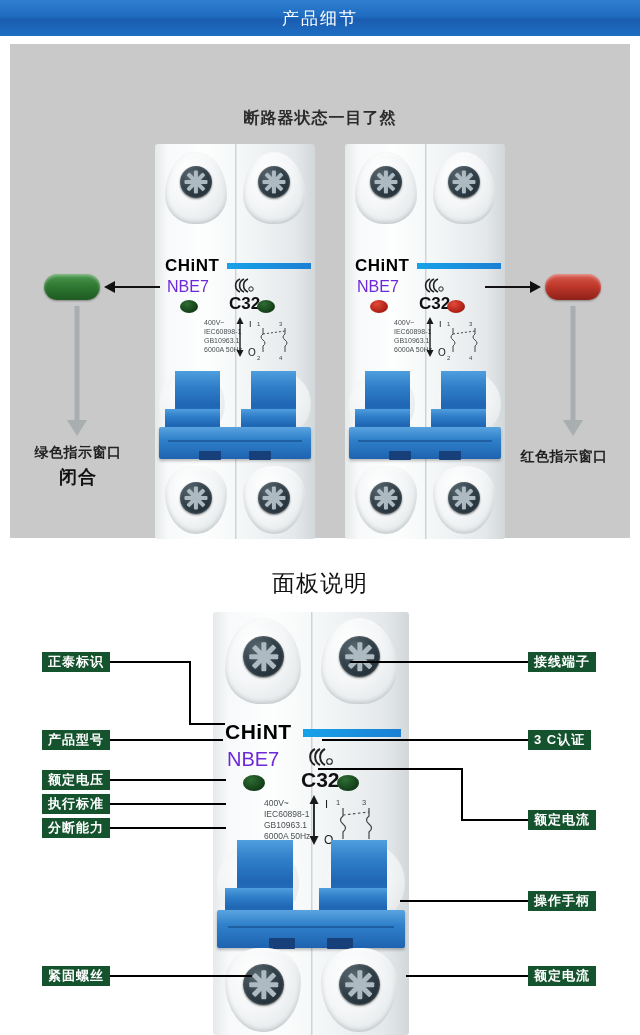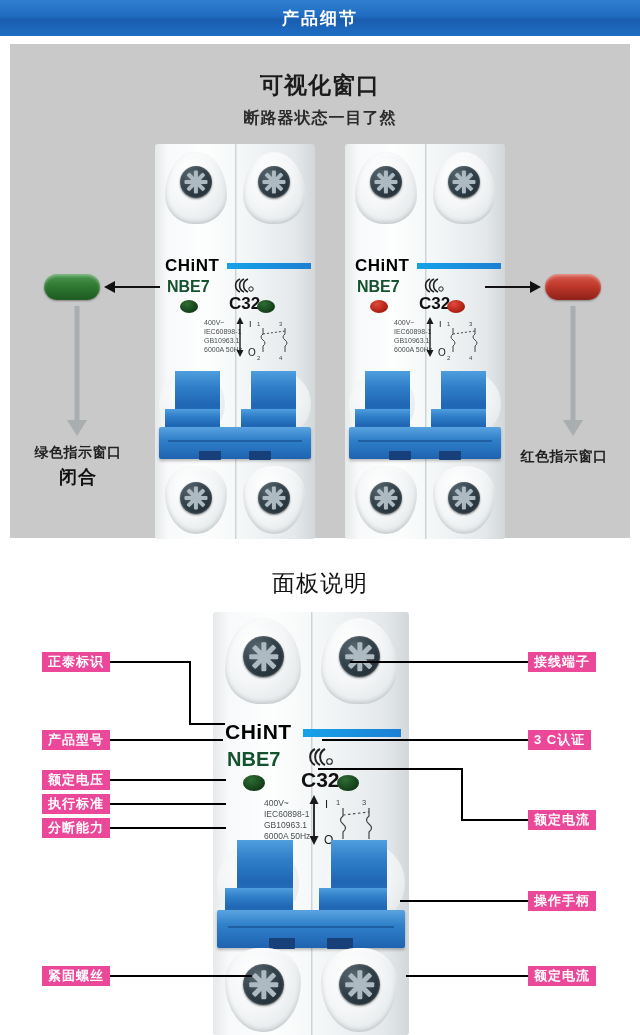--- a/index.html
+++ b/index.html
@@ -11,21 +11,21 @@
     overflow: hidden;
   }
 
   
   .header-bar {
     position: absolute; left: 0; top: 0; width: 640px; height: 36px;
     background: linear-gradient(to bottom, #2f7fd0 0%, #1f6cc0 45%, #1a5db0 55%, #1e6ec4 100%);
     display: flex; align-items: center; justify-content: center;
   }
   .header-bar .title {
-    color: #ffffff; font-size: 17px; font-weight: bold; letter-spacing: 2px;
+    color: #ffffff; font-size: 17px; font-weight: normal; letter-spacing: 2px;
   }
 
   
   .panel-grey {
     position: absolute; left: 10px; top: 44px; width: 620px; height: 494px;
     background: #c9c9c9;
   }
   .sec1-title {
     position: absolute; left: 0; top: 26px; width: 100%;
     text-align: center; font-size: 23px; font-weight: bold; color: #1c1c1c;
@@ -72,21 +72,21 @@
   }
   .screw .bar3 { width: 13%; height: 72%; transform: translate(-50%,-50%); }
   .screw .bar4 { width: 72%; height: 13%; transform: translate(-50%,-50%); }
   .logo-chint {
     position: absolute; color: #000000; font-weight: bold;
     letter-spacing: .5px; font-family: "Liberation Sans", sans-serif;
   }
   .logo-line {
     position: absolute; background: linear-gradient(to right, #17a2e8, #1b7fd4);
   }
-  .model { position: absolute; color: #14532d; font-weight: bold; }
+  .model { position: absolute; color: #6d28d9; font-weight: normal; }
   .ccc { position: absolute; color: #222; }
   .ccc svg { display: block; }
   .rating { position: absolute; color: #111; font-weight: bold; }
   .window-led { position: absolute; border-radius: 50%; }
   .led-green { background: radial-gradient(ellipse at 38% 30%, #2e6d33 0%, #16441b 60%, #0b2a10 100%); }
   .led-red   { background: radial-gradient(ellipse at 38% 30%, #e04a3a 0%, #b32318 60%, #7d1410 100%); }
   .finetext { position: absolute; color: #4a4f52; line-height: 1.28; white-space: pre-line; margin-left: 38px; }
   .io-sym { position: absolute; color: #1a1a1a; }
   .circ-sym { position: absolute; color: #444; }
 
@@ -139,35 +139,34 @@
   .cap { position: absolute; text-align: center; }
   .cap .l1 { font-size: 14px; color: #222; font-weight: bold; letter-spacing: .5px; }
   .cap .l2 { font-size: 18px; color: #111; font-weight: bold; margin-top: 3px; letter-spacing: 1px; }
 
   
   .sec2-title {
     position: absolute; left: 0; top: 568px; width: 640px; text-align: center;
     font-size: 23px; font-weight: normal; color: #111; letter-spacing: 1px;
   }
   .tag {
-    position: absolute; background: #ec4899; color: #fff;
+    position: absolute; background: #14532d; color: #fff;
     font-size: 13px; font-weight: bold; padding: 3px 6px 4px; letter-spacing: 1px;
     white-space: nowrap; line-height: 1;
   }
   .leader { position: absolute; background: #000; }
 </style>
 </head>
 <body>
 
 <div class="header-bar">
   <span class="title">产品细节</span>
 </div>
 
 <div class="panel-grey">
-  <div class="sec1-title">可视化窗口</div>
   <div class="sec1-sub">断路器状态一目了然</div>
 
   <div class="breaker" style="left:145px; top:100px; width:160px; height:395px;">
     <div class="brk-body"></div>
     <div class="pole-split"></div>
 
     <div class="well" style="left:10px; top:8px; width:62px; height:72px;"></div>
     <div class="screw" style="left:25px; top:22px; width:32px; height:32px;">
         <i class="bar3"></i>
         <i class="bar4"></i>

